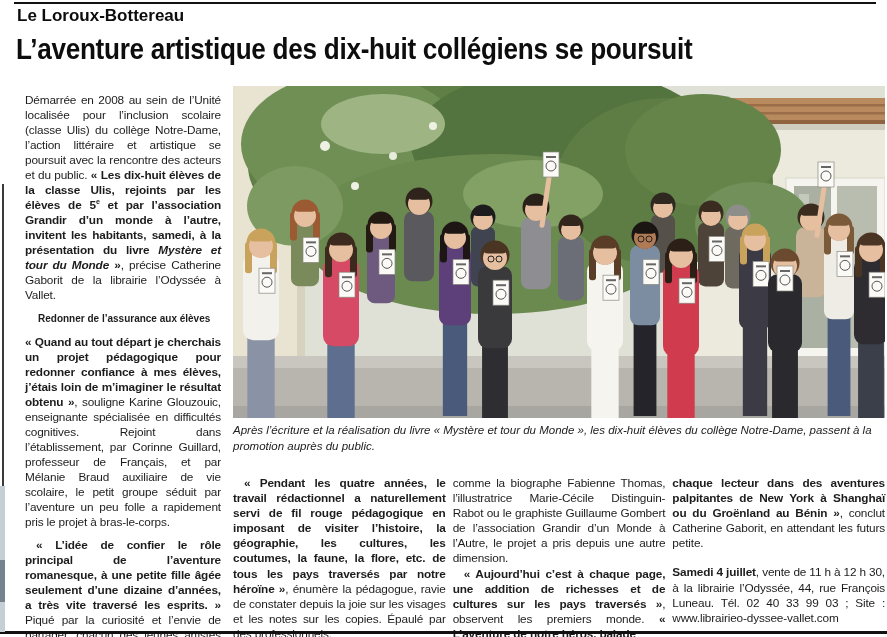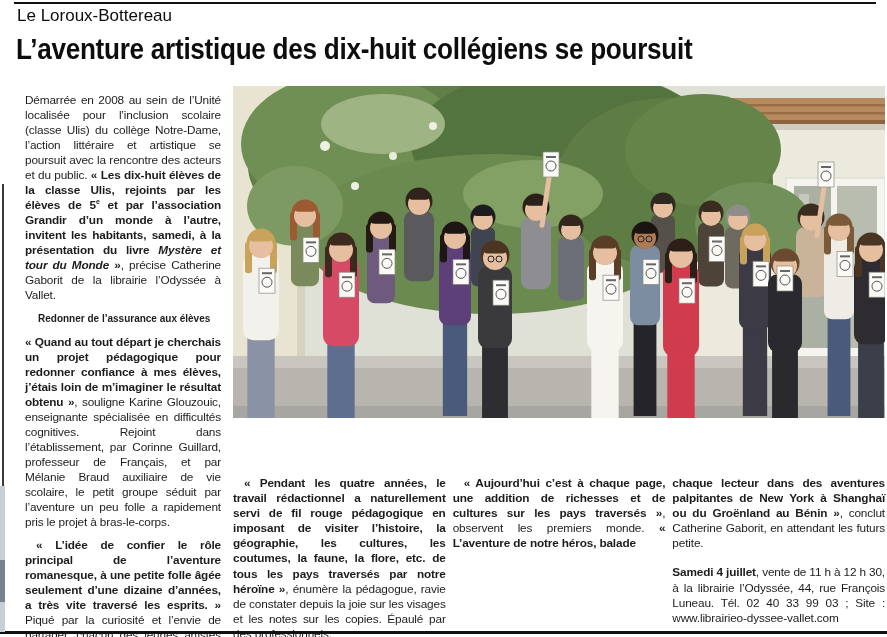--- a/index.html
+++ b/index.html
@@ -1,19 +1,19 @@
 <!DOCTYPE html>
 <html><head>
 <meta charset="utf-8">
 <style>
   html,body{margin:0;padding:0;background:#ffffff;}
   .page{position:relative;width:887px;height:637px;background:#ffffff;overflow:hidden;
         font-family:"Liberation Sans",sans-serif;color:#1c1c1c;}
   .rule{position:absolute;background:#111;}
-  .kicker{position:absolute;left:17px;top:6px;font-size:17px;font-weight:normal;color:#0d0d0d;}
+  .kicker{position:absolute;left:17px;top:6px;font-size:17px;font-weight:bold;color:#0d0d0d;}
   .headline{position:absolute;left:16px;top:33px;font-size:29px;font-weight:bold;color:#0d0d0d;
             letter-spacing:-0.3px;white-space:nowrap;transform:scaleX(0.9);transform-origin:left top;}
   .leadcol{position:absolute;left:17px;top:85px;width:212px;font-size:11.8px;line-height:15px;
            letter-spacing:-0.15px;text-align:justify;}
   .leadcol p{margin:8px;}
   .indent{text-indent:11px;}
   .subhead{font-weight:bold;font-size:10px;line-height:16px;margin:9px 0 7px;padding-left:13px;
            text-align:left;letter-spacing:0;}
   .b{font-weight:bold;}
   .i{font-style:italic;}
@@ -38,21 +38,21 @@
   <div class="rule" style="left:14px;top:2px;width:862px;height:2px;"></div>
 
   <div class="kicker">Le Loroux-Bottereau</div>
 
   <div class="headline">L’aventure artistique des dix-huit collégiens se poursuit</div>
 
   <div class="leadcol">
     <p><span>Démarrée en 2008 au sein de l’Unité localisée pour l’inclusion scolaire (classe Ulis) du collège Notre-Dame, l’action littéraire et artistique se poursuit avec la rencontre des acteurs et du public. </span><span class="b">« Les dix-huit élèves de la classe Ulis, rejoints par les élèves de 5</span><sup class="b">e</sup><span class="b"> et par l’association Grandir d’un monde à l’autre, invitent les habitants, samedi, à la présentation du livre </span><span class="b i">Mystère et tour du Monde</span><span class="b"> »</span><span>, précise Catherine Gaborit de la librairie l’Odyssée à Vallet.</span></p>
     <p class="subhead">Redonner de l’assurance aux élèves</p>
     <p><span class="b">« Quand au tout départ je cherchais un projet pédagogique pour redonner confiance à mes élèves, j’étais loin de m’imaginer le résultat obtenu »</span><span>, souligne Karine Glouzouic, enseignante spécialisée en difficultés cognitives. Rejoint dans l’établissement, par Corinne Guillard, professeur de Français, et par Mélanie Braud auxiliaire de vie scolaire, le petit groupe séduit par l’aventure un peu folle a rapidement pris le projet à bras-le-corps.</span></p>
-    <p class="indent"><span class="b">« L’idée de confier le rôle principal de l’aventure romanesque, à une petite folle âgée seulement d’une dizaine d’années, a très vite traversé les esprits. » </span><span>Piqué par la curiosité et l’envie de partager, chacun des jeunes artistes s’est glissé peu à peu dans la peau d’un globe-trotter.</span></p>
+    <p class="indent"><span class="b">« L’idée de confier le rôle principal de l’aventure romanesque, à une petite fille âgée seulement d’une dizaine d’années, a très vite traversé les esprits. » </span><span>Piqué par la curiosité et l’envie de partager, chacun des jeunes artistes s’est glissé peu à peu dans la peau d’un globe-trotter.</span></p>
   </div>
 
   <div class="photo-wrap">
     <svg viewBox="0 0 652 332" width="652" height="332">
 
       <rect x="0" y="0" width="652" height="332" fill="#dfe0d6"></rect>
 
       <rect x="0" y="0" width="70" height="332" fill="#e9e4d2"></rect>
       <rect x="64" y="0" width="8" height="332" fill="#d7d2bf"></rect>
 
@@ -259,27 +259,29 @@
           <rect x="539.08" y="252.2" width="25.84" height="79.80000000000001" fill="#2a2a2e"></rect>
           <rect x="535" y="188.2" width="34" height="78" rx="9.520000000000001" fill="#2a2a2e"></rect>
           <circle cx="552" cy="177" r="14.5" fill="#6b4a2f"></circle>
           <circle cx="552" cy="180" r="12" fill="#e5bf9f"></circle>
           <rect x="540" y="166.5" width="24" height="9" rx="4.800000000000001" fill="#6b4a2f"></rect>
           <rect x="544" y="180" width="16" height="25" fill="#fbfaf6" stroke="#8a8a82" stroke-width="0.7"></rect>
           <circle cx="552" cy="194" r="5" fill="none" stroke="#555" stroke-width="1"></circle>
           <rect x="547" y="184" width="10" height="2" fill="#666"></rect>
         </g>
     </svg>
+    <div class="caption">Après l’écriture et la réalisation du livre « Mystère et tour du Monde », les dix-huit élèves du collège Notre-Dame, passent à la promotion auprès du public.</div>
   </div>
 
   <div class="cols">
     <div class="col">
       <p class="indent"><span class="b">« Pendant les quatre années, le travail rédactionnel a naturellement servi de fil rouge pédagogique en imposant de visiter l’histoire, la géographie, les cultures, les coutumes, la faune, la flore, etc. de tous les pays traversés par notre héroïne »</span><span>, énumère la pédagogue, ravie de constater depuis la joie sur les visages et les notes sur les copies. Épaulé par des professionnels,</span></p>
     </div>
     <div class="col">
+      <p><span>comme la biographe Fabienne Thomas, l’illustratrice Marie-Cécile Distinguin-Rabot ou le graphiste Guillaume Gombert de l’association Grandir d’un Monde à l’Autre, le projet a pris depuis une autre dimension.</span></p>
       <p class="indent"><span class="b">« Aujourd’hui c’est à chaque page, une addition de richesses et de cultures sur les pays traversés »</span><span>, observent les premiers monde. </span><span class="b">« L’aventure de notre héros, balade</span></p>
     </div>
     <div class="col">
       <p><span class="b">chaque lecteur dans des aventures palpitantes de New York à Shanghaï ou du Groënland au Bénin »</span><span>, conclut Catherine Gaborit, en attendant les futurs petite.</span></p>
       <div class="gap"></div>
       <p><span class="b">Samedi 4 juillet</span><span>, vente de 11 h à 12 h 30, à la librairie l’Odyssée, 44, rue François Luneau. Tél. 02 40 33 99 03 ; Site : www.librairieo-dyssee-vallet.com</span></p>
     </div>
   </div>
 
   <div class="rule" style="left:0;top:631px;width:887px;height:2.5px;"></div>

